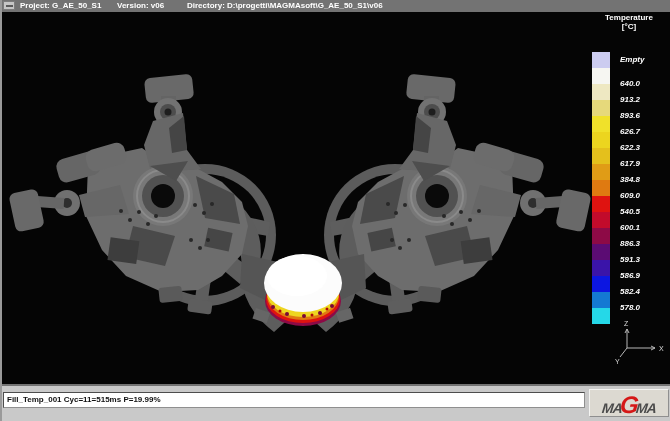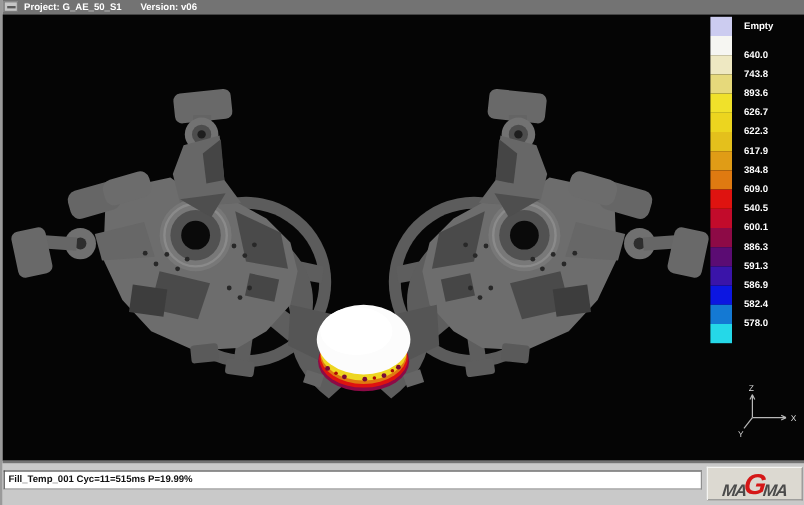--- a/index.html
+++ b/index.html
@@ -27,21 +27,21 @@
     position:absolute;left:0;top:12px;width:668px;height:372px;
     background:#050505;
   }
   .scene{position:absolute;left:0;top:0;}
   
   .legend{
     position:absolute;top:1px;right:2px;width:78px;
     color:#fff;font-size:8px;font-weight:bold;
   }
   .legend-title{text-align:center;line-height:9px;}
-  .colorbar-wrap{position:relative;margin-top:1px;height:280px;}
+  .colorbar-wrap{position:relative;margin-top:21px;height:280px;font-style:italic;}
   .colorbar{position:absolute;left:2px;top:0;width:18px;}
   .cb-block{width:18px;height:16px;}
   .colorbar-labels{position:absolute;left:30px;top:0;width:46px;height:276px;}
   .cb-label{position:absolute;left:0;line-height:10px;}
   
   .statusbar{
     position:absolute;left:0;top:384px;width:100%;height:37px;
     background:#c9c9c9;border-top:2px solid #737373;
   }
   .status-field{
@@ -73,20 +73,21 @@
 <body>
 
 <div class="window">
 
   <div class="titlebar">
     <div class="menu-icon">
         <div class="dash"></div>
       </div>
     <span class="tb-project">Project: G_AE_50_S1</span>
     <span class="tb-version">Version: v06</span>
+    <span class="tb-directory">Directory: D:\progetti\MAGMAsoft\G_AE_50_S1\v06</span>
   </div>
 
   <div class="viewport">
 
     <svg class="scene" width="668" height="372" viewBox="0 0 668 372">
       <g transform="translate(0,-12)">
 
         <g id="casting-shape">
 
           <circle cx="203" cy="235" r="71" fill="#5c5c5c"></circle>
@@ -186,20 +187,24 @@
             <text x="622" y="326">Z</text>
             <text x="657" y="351">X</text>
             <text x="613" y="364">Y</text>
           </g>
         </g>
 
       </g>
     </svg>
 
     <div class="legend">
+      <div class="legend-title">
+        <div>Temperature</div>
+        <div>[°C]</div>
+      </div>
       <div class="colorbar-wrap">
         <div class="colorbar">
             <div class="cb-block" style="background: rgb(204, 204, 240);"></div>
             <div class="cb-block" style="background: rgb(246, 246, 242);"></div>
             <div class="cb-block" style="background: rgb(238, 232, 194);"></div>
             <div class="cb-block" style="background: rgb(230, 217, 123);"></div>
             <div class="cb-block" style="background: rgb(240, 225, 42);"></div>
             <div class="cb-block" style="background: rgb(236, 213, 31);"></div>
             <div class="cb-block" style="background: rgb(228, 192, 28);"></div>
             <div class="cb-block" style="background: rgb(224, 156, 22);"></div>
@@ -209,21 +214,21 @@
             <div class="cb-block" style="background: rgb(141, 10, 70);"></div>
             <div class="cb-block" style="background: rgb(91, 12, 115);"></div>
             <div class="cb-block" style="background: rgb(58, 20, 169);"></div>
             <div class="cb-block" style="background: rgb(12, 22, 225);"></div>
             <div class="cb-block" style="background: rgb(20, 121, 211);"></div>
             <div class="cb-block" style="background: rgb(37, 216, 232);"></div>
           </div>
         <div class="colorbar-labels">
             <div class="cb-label" style="top: 3px;">Empty</div>
             <div class="cb-label" style="top: 27px;">640.0</div>
-            <div class="cb-label" style="top: 43px;">743.8</div>
+            <div class="cb-label" style="top: 43px;">913.2</div>
             <div class="cb-label" style="top: 59px;">893.6</div>
             <div class="cb-label" style="top: 75px;">626.7</div>
             <div class="cb-label" style="top: 91px;">622.3</div>
             <div class="cb-label" style="top: 107px;">617.9</div>
             <div class="cb-label" style="top: 123px;">384.8</div>
             <div class="cb-label" style="top: 139px;">609.0</div>
             <div class="cb-label" style="top: 155px;">540.5</div>
             <div class="cb-label" style="top: 171px;">600.1</div>
             <div class="cb-label" style="top: 187px;">886.3</div>
             <div class="cb-label" style="top: 203px;">591.3</div>

